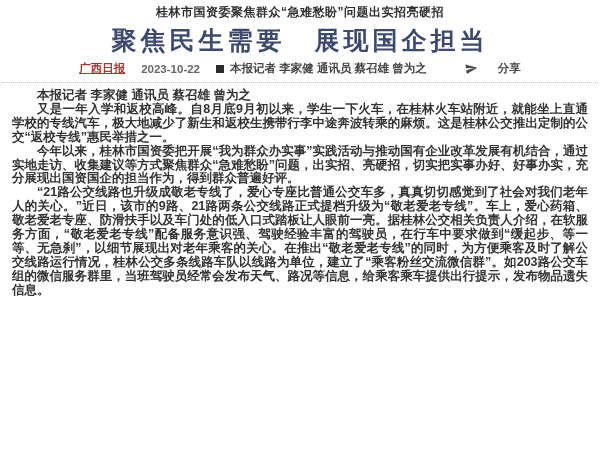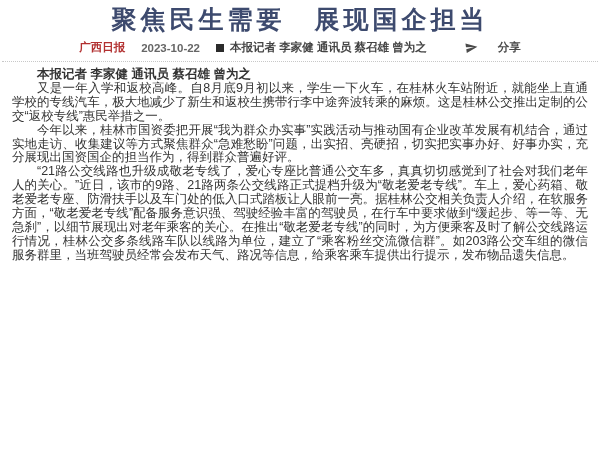--- a/index.html
+++ b/index.html
@@ -35,21 +35,21 @@
     justify-content: center;
     align-items: center;
     gap: 16px;
     font-size: 11.5px;
     font-weight: bold;
     color: #555555;
     padding-bottom: 6px;
     border-bottom: 1px dotted #c8c8c8;
     margin: 0 2px;
   }
-  .source { color: #b23030; cursor: pointer; }
+  .source { color: #b23030; cursor: pointer; text-decoration: underline; }
   .date { color: #666666; }
   .reporters {
     display: inline-flex;
     align-items: center;
     gap: 6px;
     color: #444444;
   }
   .square-marker {
     width: 8px; height: 8px;
     background: #2b2b2b;
@@ -66,28 +66,29 @@
   }
   .share svg { display: block; }
 
   article {
     padding: 6px 12px 0 12px;
     font-size: 12.5px;
     line-height: 13.9px;
     text-align: justify;
     color: #333333;
   }
-  article p { margin: 0; text-indent: 2em; }
+  article p { margin: 0; text-indent: 2em; font-weight: bold; }
   .byline { font-weight: bold; }
 </style>
 </head>
 <body>
 
 <div class="page">
 
+  <div class="kicker">桂林市国资委聚焦群众“急难愁盼”问题出实招亮硬招</div>
 
   <h1 class="title">聚焦民生需要　展现国企担当</h1>
 
   <div class="meta-row">
     <span class="source">广西日报</span>
     <span class="date">2023-10-22</span>
     <span class="reporters">
       <span class="square-marker"></span>
       <span>本报记者 李家健 通讯员 蔡召雄 曾为之</span>
     </span>

